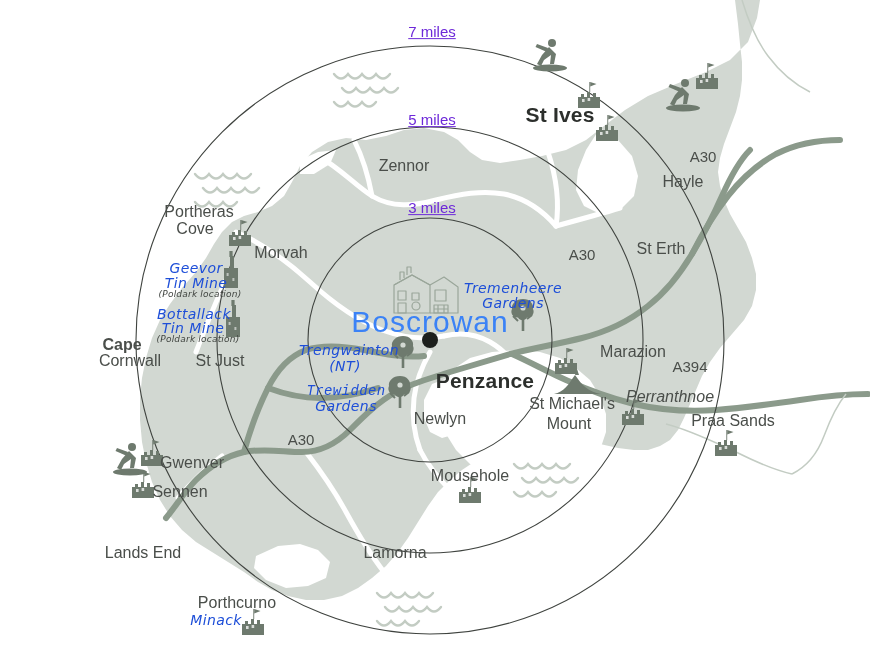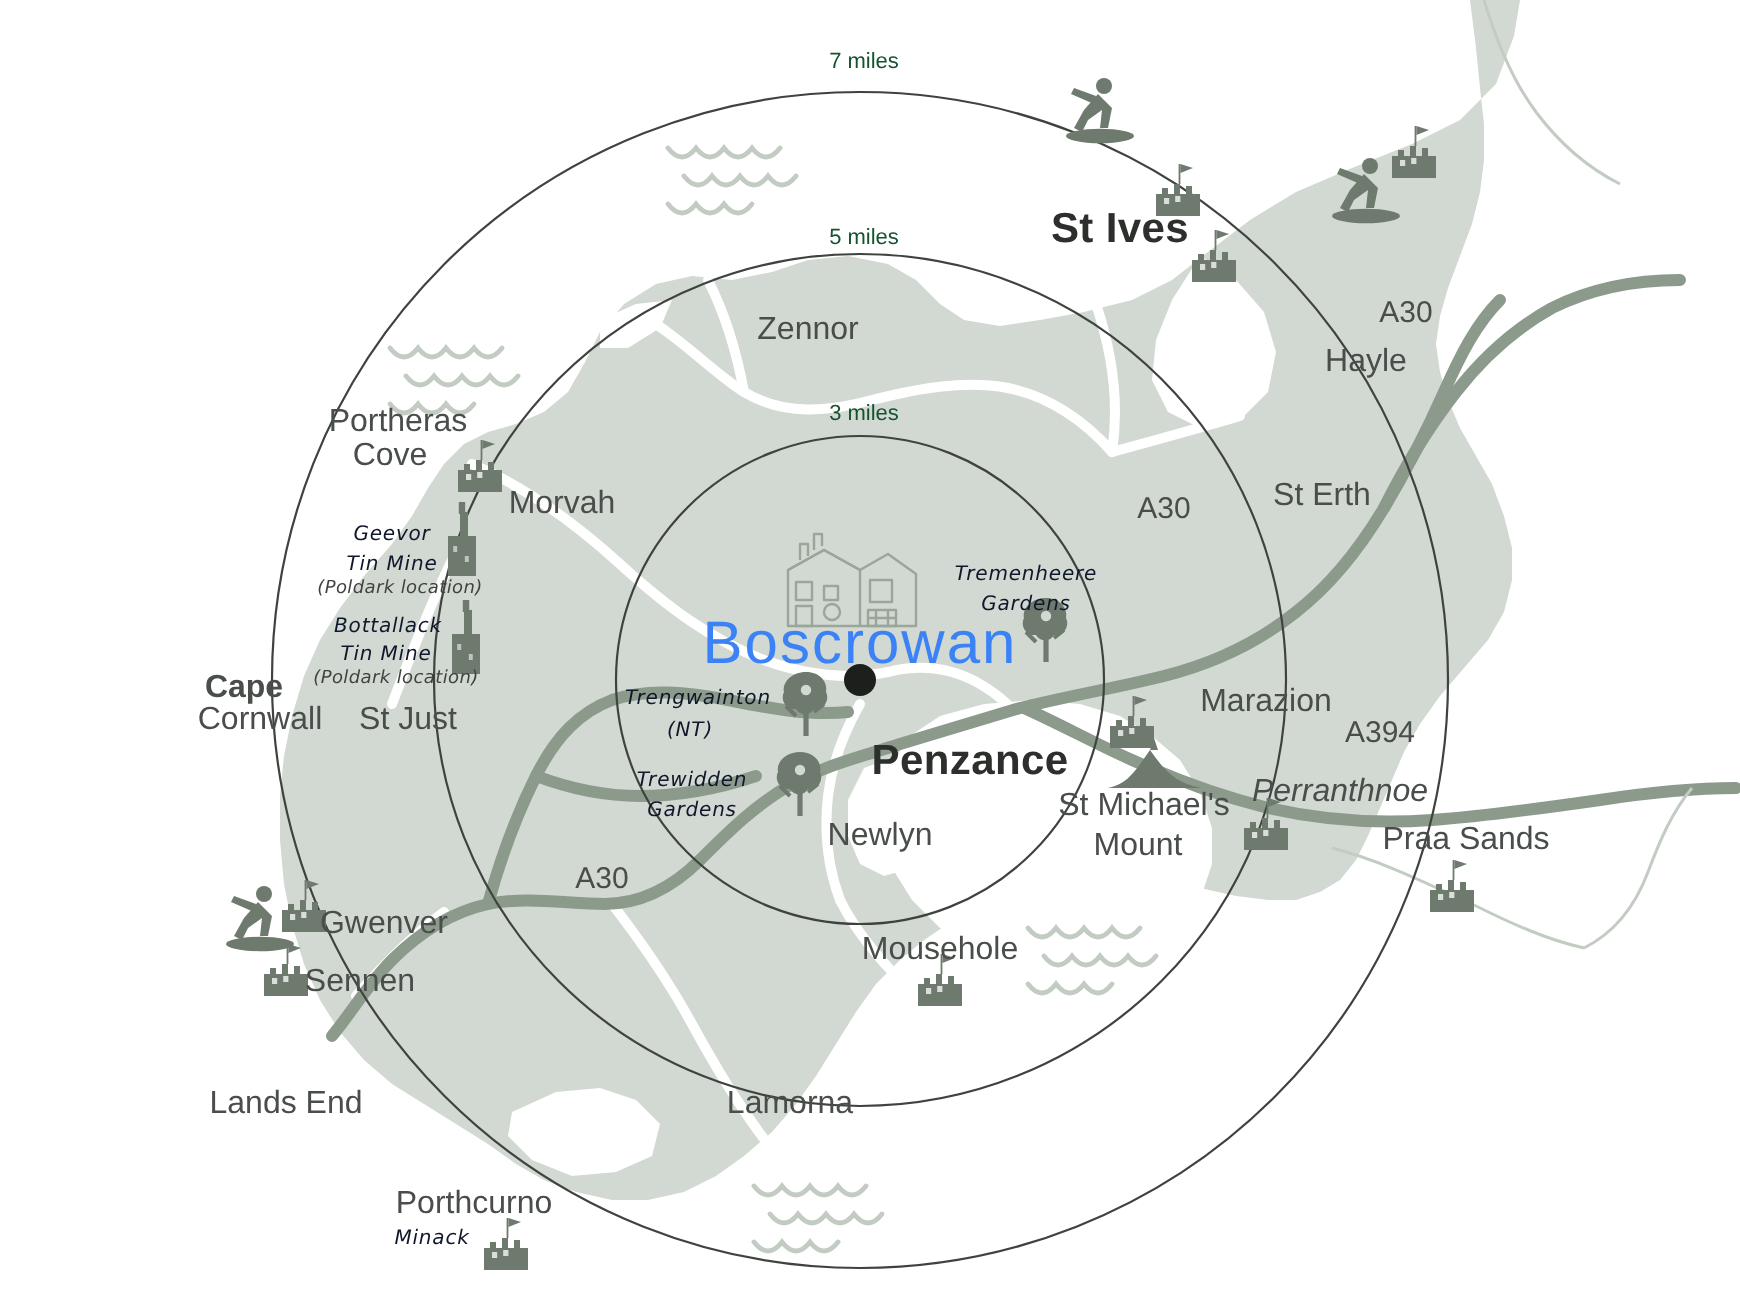--- a/index.html
+++ b/index.html
@@ -12,23 +12,23 @@
   #map-svg{position:absolute;left:0;top:0;width:870px;height:655px;}
 
   
   .lbl{position:absolute;white-space:nowrap;color:#4b4f4b;
        font-family:"Liberation Sans", sans-serif;line-height:1.05;}
   .lbl.center{transform:translate(-50%,-50%);text-align:center;}
 
   .t-town      {font-size:16px;color:#4a4e4a;}
   .t-town-big  {font-size:21px;font-weight:bold;color:#2c2f2c;letter-spacing:.2px;}
   .t-hero      {font-size:30px;color:#3b82f6;letter-spacing:1px;}
-  .t-ring      {font-size:11px;color:#14532d;}
+  .t-ring      {font-size:15px;color:#6d28d9;text-decoration:underline;}
   .t-road      {font-size:15px;color:#4a4e4a;}
-  .t-hand      {font-size:10px;color:#0f172a;
+  .t-hand      {font-size:14px;color:#1d4ed8;
                 font-family:"DejaVu Sans", sans-serif;
                 font-style:italic;letter-spacing:.4px;}
   .t-hand-sm   {font-size:9px;color:#3f433f;
                 font-family:"DejaVu Sans", sans-serif;
                 font-style:italic;letter-spacing:.2px;}
 </style>
 </head>
 <body>
 
 <div id="map-root">
@@ -207,21 +207,21 @@
   <div id="labels">
       <div class="lbl center t-hero" style="left: 430px; top: 322px;">Boscrowan</div>
       <div class="lbl center t-town-big" style="left: 485px; top: 381px;">Penzance</div>
       <div class="lbl center t-town-big" style="left: 560px; top: 115px;">St Ives</div>
       <div class="lbl center t-town" style="left: 404px; top: 166px;">Zennor</div>
       <div class="lbl center t-town" style="left: 683px; top: 182px;">Hayle</div>
       <div class="lbl center t-town" style="left: 661px; top: 249px;">St Erth</div>
       <div class="lbl center t-town" style="left: 281px; top: 253px;">Morvah</div>
       <div class="lbl center t-town" style="left: 199px; top: 212px;">Portheras</div>
       <div class="lbl center t-town" style="left: 195px; top: 229px;">Cove</div>
-      <div class="lbl center t-town" style="left: 180px; top: 361px; padding-left: 48px;">St Just</div>
+      <div class="lbl center t-town" style="left: 196px; top: 361px; padding-left: 48px;">St Just</div>
       <div class="lbl center t-town" style="left: 122px; top: 345px; font-weight: bold;">Cape</div>
       <div class="lbl center t-town" style="left: 130px; top: 361px;">Cornwall</div>
       <div class="lbl center t-town" style="left: 440px; top: 419px;">Newlyn</div>
       <div class="lbl center t-town" style="left: 470px; top: 476px;">Mousehole</div>
       <div class="lbl center t-town" style="left: 395px; top: 553px;">Lamorna</div>
       <div class="lbl center t-town" style="left: 607px; top: 352px; margin-left: 26px;">Marazion</div>
       <div class="lbl center t-town" style="left: 670px; top: 397px; font-style: italic;">Perranthnoe</div>
       <div class="lbl center t-town" style="left: 733px; top: 421px;">Praa Sands</div>
       <div class="lbl center t-town" style="left: 192px; top: 463px;">Gwenver</div>
       <div class="lbl center t-town" style="left: 180px; top: 492px;">Sennen</div>
@@ -230,21 +230,21 @@
       <div class="lbl center t-town" style="left: 572px; top: 404px;">St Michael's</div>
       <div class="lbl center t-town" style="left: 569px; top: 424px;">Mount</div>
       <div class="lbl center t-hand" style="left: 196px; top: 268px;">Geevor</div>
       <div class="lbl center t-hand" style="left: 196px; top: 283px;">Tin Mine</div>
       <div class="lbl center t-hand-sm" style="left: 200px; top: 295px;">(Poldark location)</div>
       <div class="lbl center t-hand" style="left: 194px; top: 314px;">Bottallack</div>
       <div class="lbl center t-hand" style="left: 193px; top: 328px;">Tin Mine</div>
       <div class="lbl center t-hand-sm" style="left: 198px; top: 340px;">(Poldark location)</div>
       <div class="lbl center t-hand" style="left: 349px; top: 350px; text-align: right;">Trengwainton</div>
       <div class="lbl center t-hand" style="left: 345px; top: 366px;">(NT)</div>
-      <div class="lbl center t-hand" style="left: 346px; top: 391px;">Trewidden</div>
+      <div class="lbl center t-hand" style="left: 346px; top: 391px; font-family: Liberation Mono, monospace;">Trewidden</div>
       <div class="lbl center t-hand" style="left: 346px; top: 406px;">Gardens</div>
       <div class="lbl center t-hand" style="left: 513px; top: 288px;">Tremenheere</div>
       <div class="lbl center t-hand" style="left: 513px; top: 303px;">Gardens</div>
       <div class="lbl center t-hand" style="left: 216px; top: 620px;">Minack</div>
       <div class="lbl center t-hand" style="left: 218px; top: 672px;">Theatre</div>
       <div class="lbl center t-road" style="left: 582px; top: 255px;">A30</div>
       <div class="lbl center t-road" style="left: 703px; top: 157px;">A30</div>
       <div class="lbl center t-road" style="left: 301px; top: 440px;">A30</div>
       <div class="lbl center t-road" style="left: 690px; top: 367px;">A394</div>
       <div class="lbl center t-ring" style="left: 432px; top: 208px;">3 miles</div>

